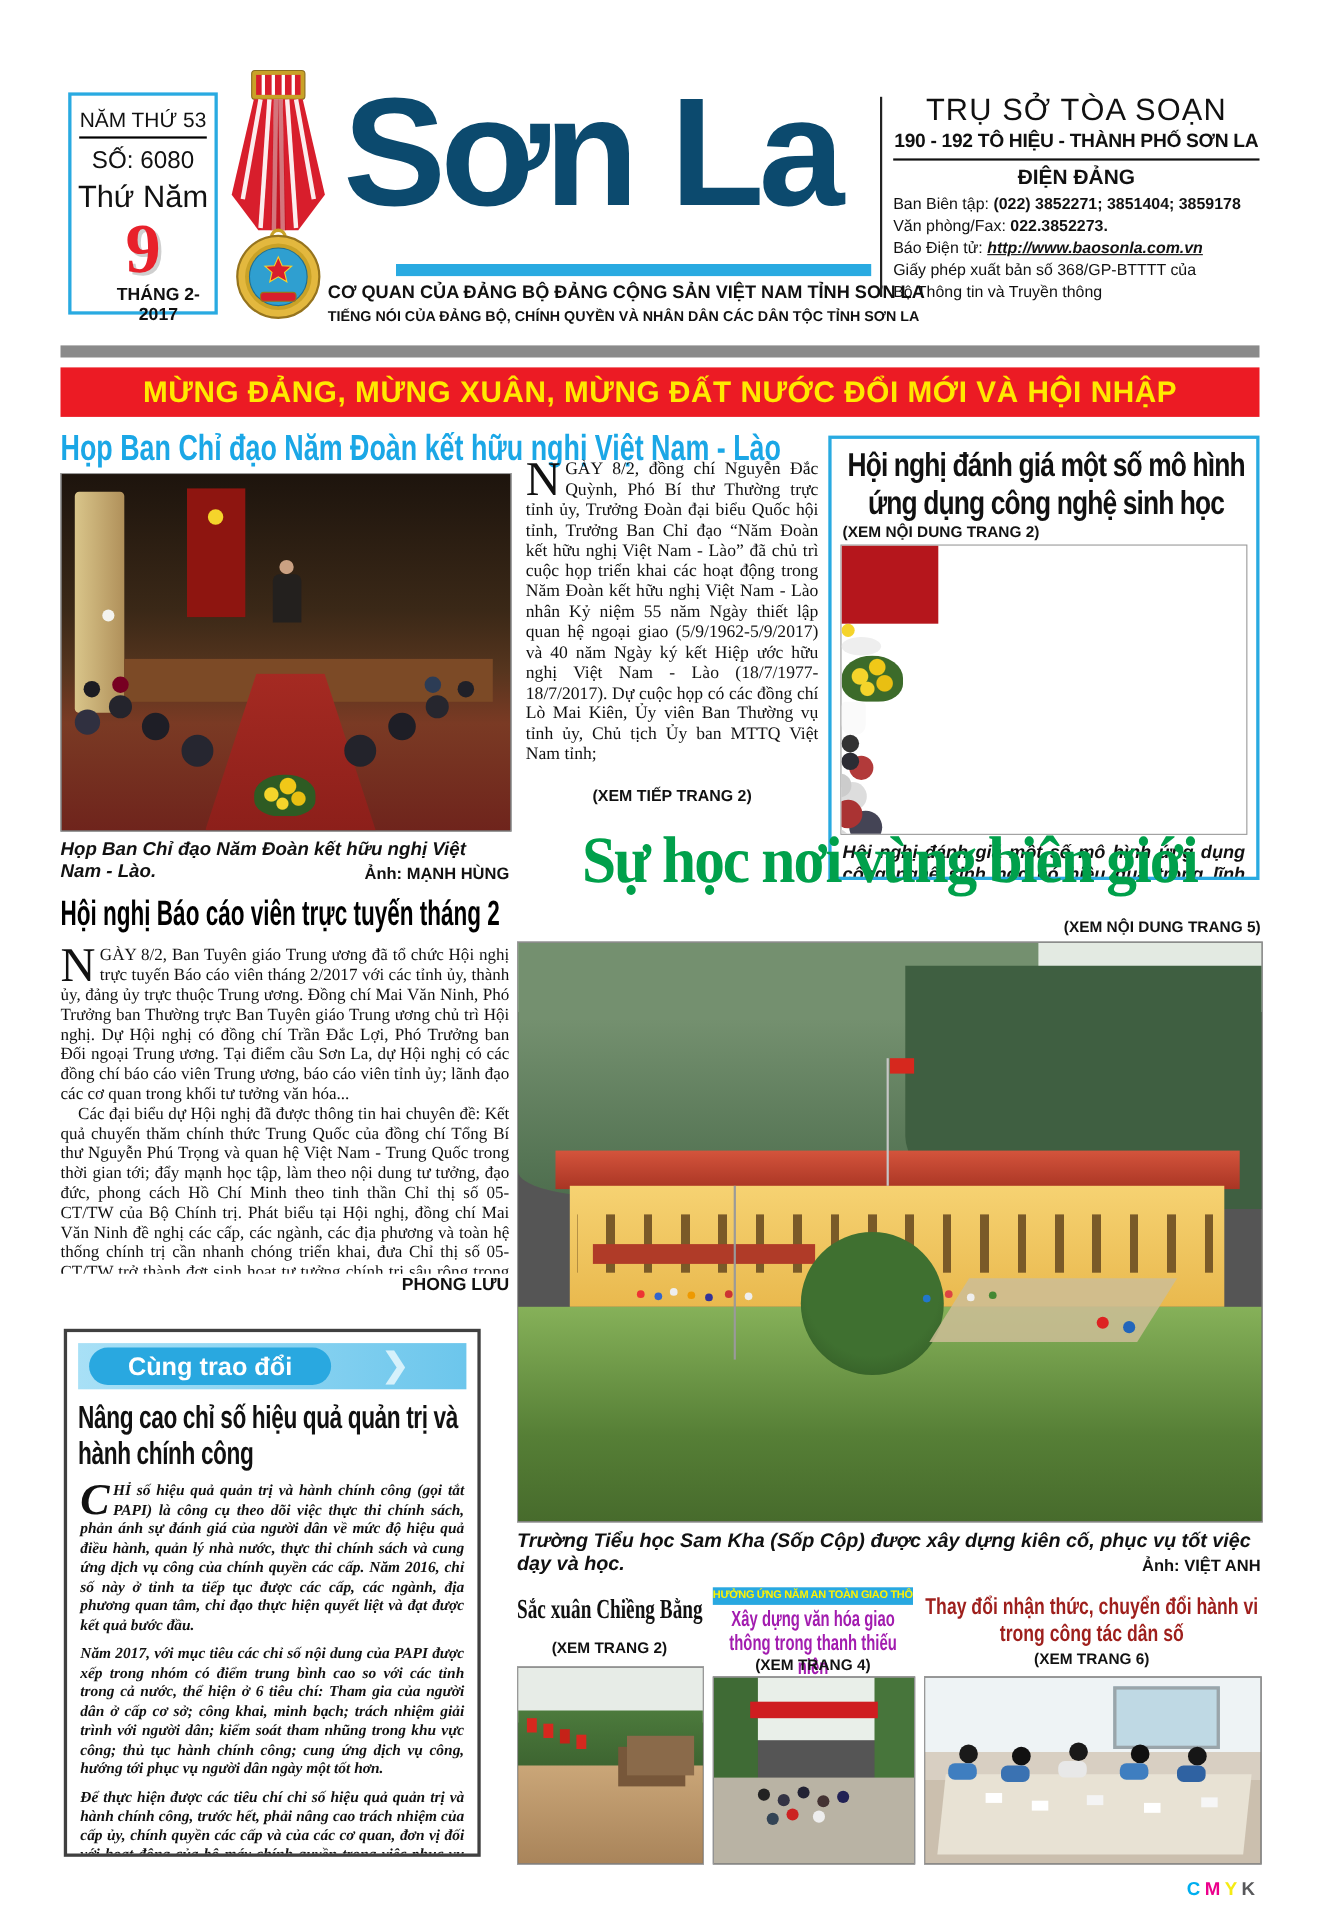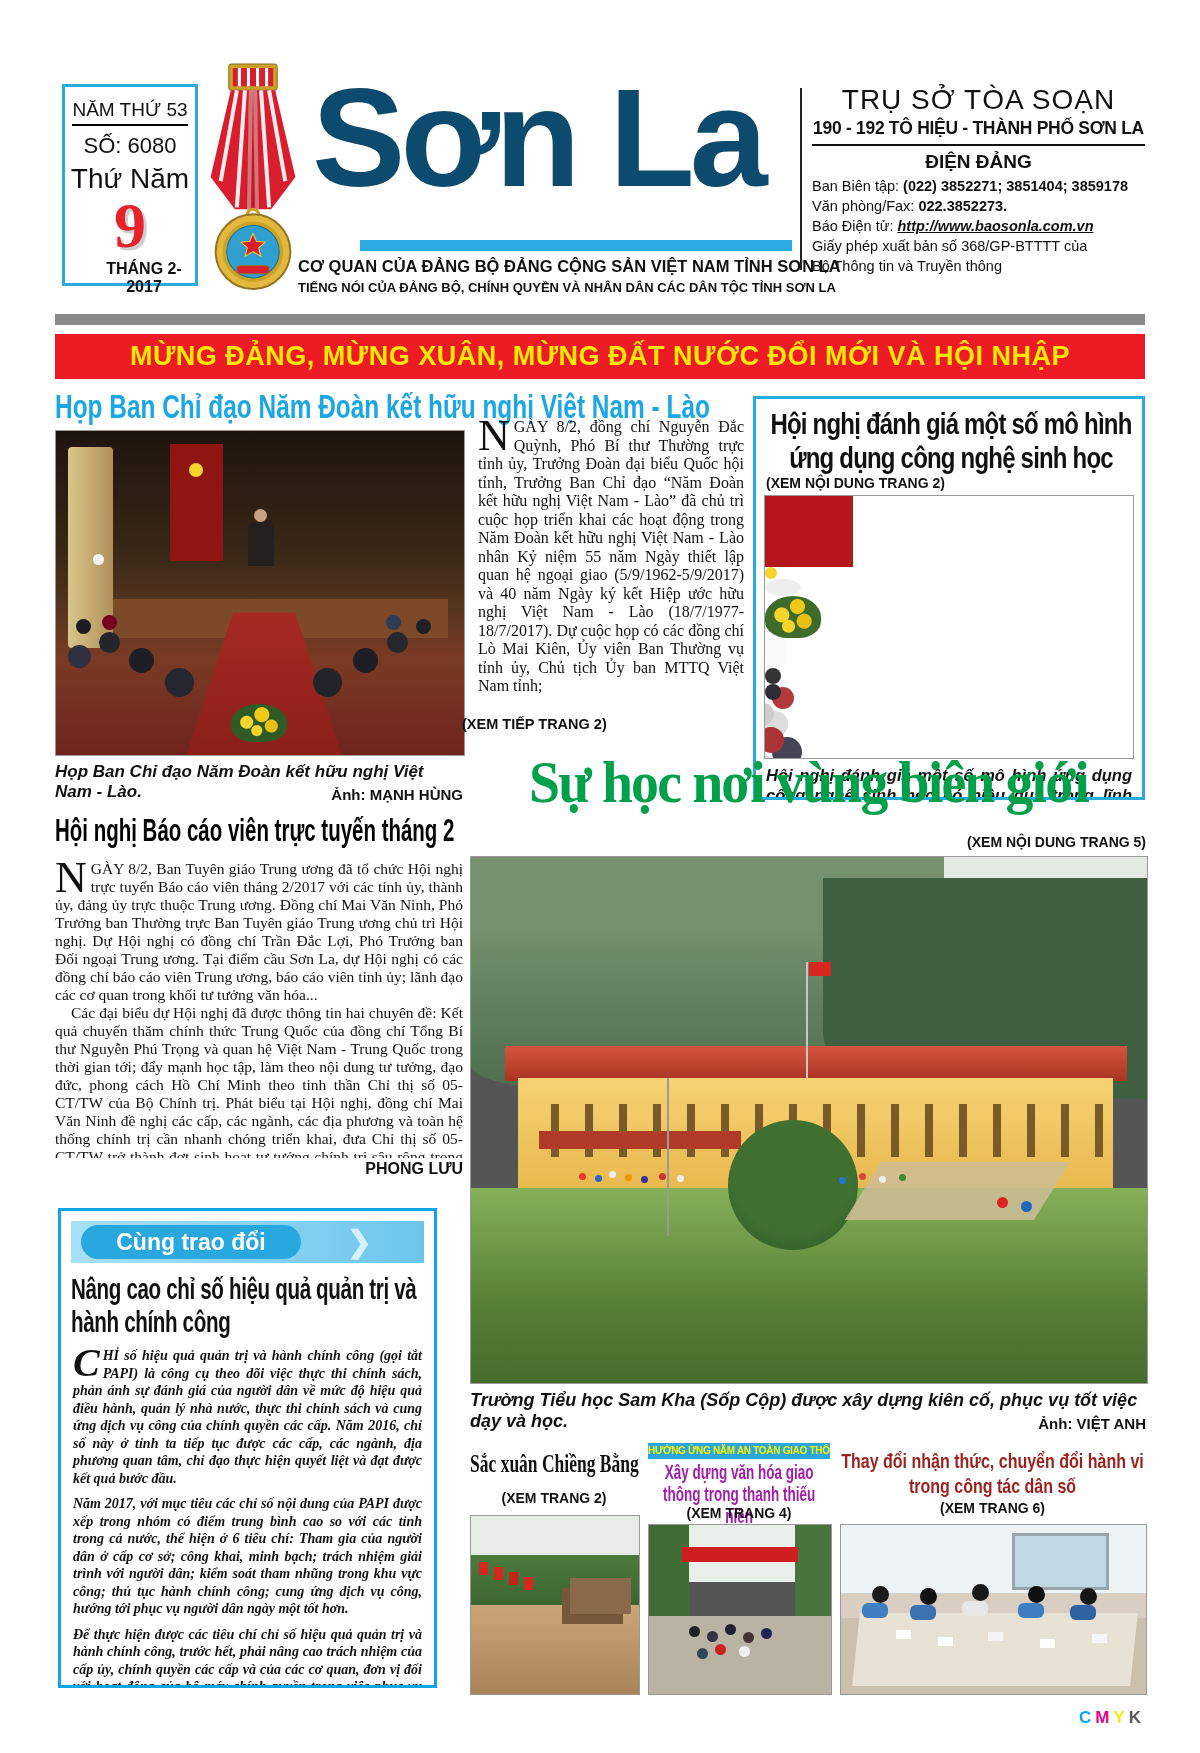--- a/index.html
+++ b/index.html
@@ -43,21 +43,21 @@
                font-family:"Liberation Serif",serif;font-size:60px;font-weight:bold;letter-spacing:-2px;}
   .a4-headline .hl-inner{transform:scaleX(0.93);transform-origin:50% 50%;}
 
   
   .a1-photo{left:55px;top:430px;width:408px;height:324px;}
   .a1-caption{left:55px;top:762px;width:408px;font-size:17px;font-weight:bold;font-style:italic;}
   .a1-credit{left:55px;top:786px;width:408px;text-align:right;font-size:15px;font-weight:bold;}
   .a1-body{left:478px;top:418px;width:266px;height:296px;overflow:hidden;
            font-family:"Liberation Serif",serif;font-size:16px;line-height:18.5px;text-align:justify;}
   .dropcap{float:left;font-family:"Liberation Serif",serif;font-size:44px;line-height:36px;padding-right:4px;}
-  .a1-cont{left:462px;top:716px;width:266px;text-align:left;font-size:14.5px;font-weight:bold;}
+  .a1-cont{left:478px;top:716px;width:266px;text-align:center;font-size:14.5px;font-weight:bold;}
 
   
   .a2-box{left:753px;top:396px;width:392px;height:404px;border:3px solid #29AAE1;box-sizing:border-box;overflow:hidden;}
   .a2-headline{margin:8px 0 0 3px;width:480px;font-size:30px;line-height:34px;font-weight:bold;text-align:center;
                letter-spacing:-1px;transform:scaleX(0.8);transform-origin:0 0;}
   .a2-see{text-align:left;font-size:14px;font-weight:bold;margin:0 10px;}
   .a2-photo{position:relative;margin:4px 8px 0;height:262px;overflow:hidden;border:1px solid #999;}
   .a2-caption{margin:6px 10px 0;font-size:16.5px;line-height:20px;font-weight:bold;font-style:italic;text-align:justify;}
 
   
@@ -66,21 +66,21 @@
   .a3-body .p2{text-indent:16px;}
   .a3-byline{left:55px;top:1160px;width:408px;text-align:right;font-size:16px;font-weight:bold;}
 
   
   .a4-see{left:470px;top:834px;width:676px;text-align:right;font-size:14px;font-weight:bold;}
   .a4-photo{left:470px;top:856px;width:676px;height:526px;}
   .a4-caption{left:470px;top:1390px;width:676px;font-size:18px;font-weight:bold;font-style:italic;}
   .a4-credit{left:470px;top:1415px;width:676px;text-align:right;font-size:15px;font-weight:bold;}
 
   
-  .a5-box{left:58px;top:1208px;width:379px;height:480px;border:3px solid #0ea5e9;box-sizing:border-box;overflow:hidden;background:#fff;}
+  .a5-box{left:58px;top:1208px;width:379px;height:480px;border:3px solid #404040;box-sizing:border-box;overflow:hidden;background:#fff;}
   .a5-banner{position:relative;margin:10px 10px 0;height:42px;background:linear-gradient(90deg,#a8e0f6,#6cc6ec);}
   .a5-pill{position:absolute;left:10px;top:4px;width:220px;height:34px;background:#29A8E0;border-radius:17px;
            color:#fff;font-size:23px;line-height:34px;font-weight:bold;text-align:center;}
   .a5-chev{position:absolute;right:52px;top:1px;font-size:30px;line-height:40px;font-weight:bold;color:#d6f1fb;}
   .a5-headline{margin:10px 0 0 10px;width:510px;font-size:29px;line-height:33px;font-weight:bold;letter-spacing:-0.5px;
                transform:scaleX(0.71);transform-origin:0 0;}
   .a5-body{margin:8px 12px 0;font-family:"Liberation Serif",serif;font-style:italic;font-weight:bold;
            font-size:14px;line-height:17.5px;text-align:justify;}
   .a5-drop{float:left;font-family:"Liberation Serif",serif;font-style:italic;font-weight:bold;font-size:40px;line-height:32px;padding-right:3px;}
 

